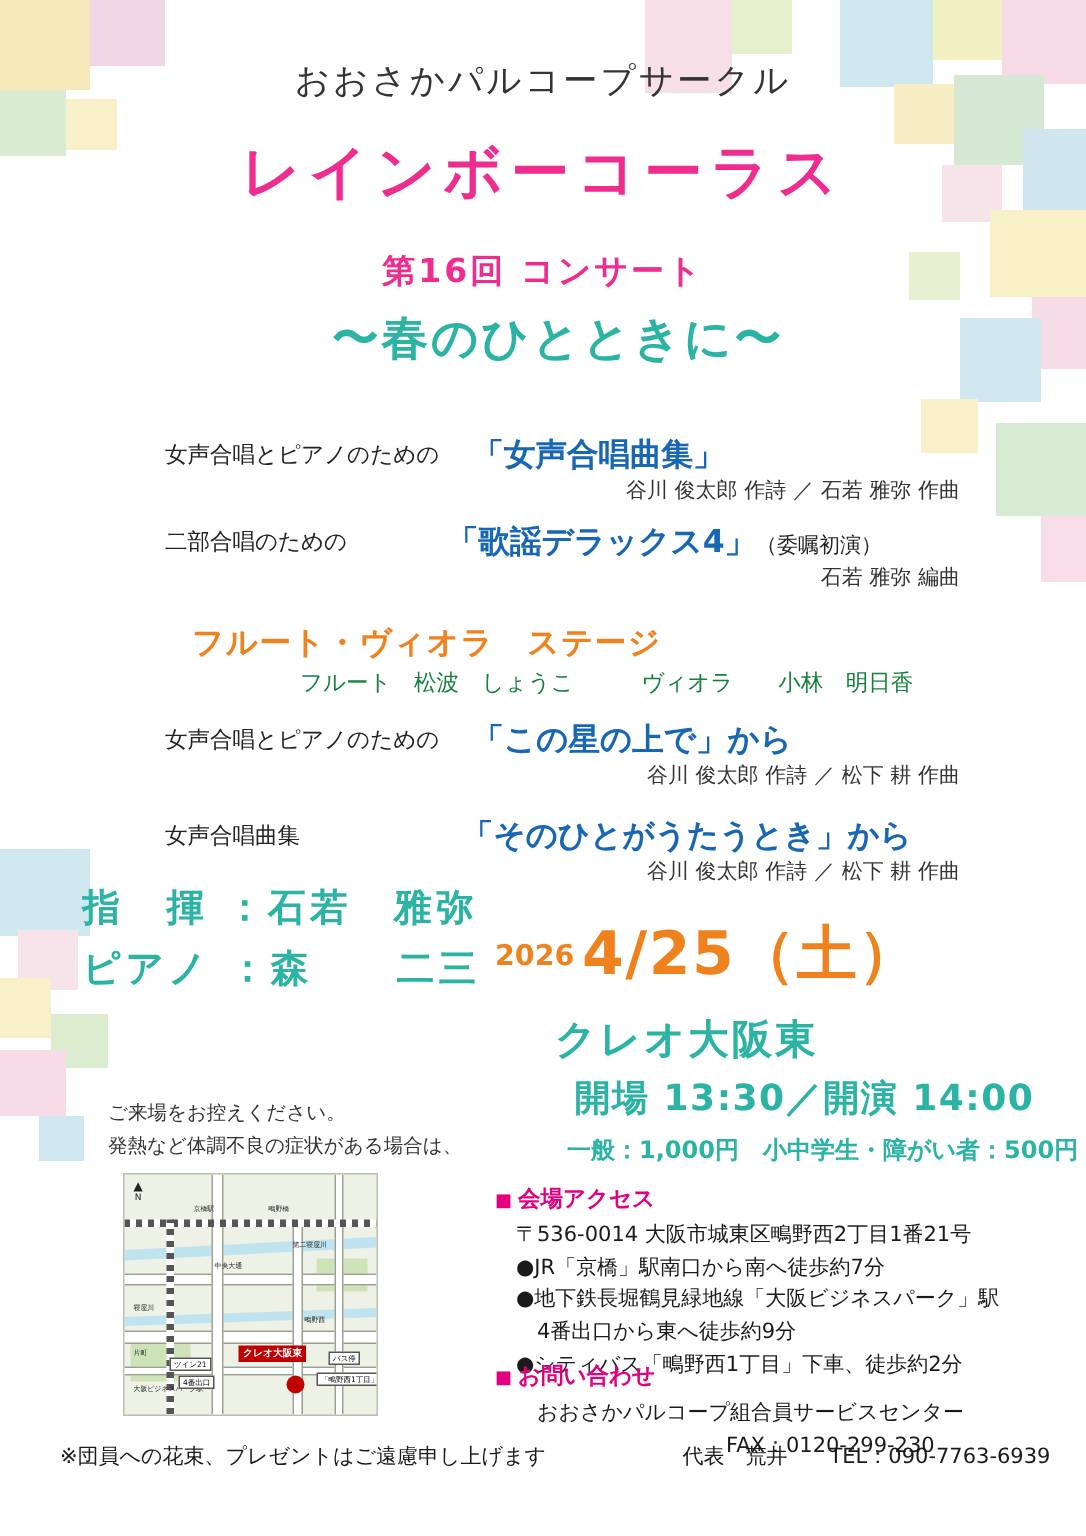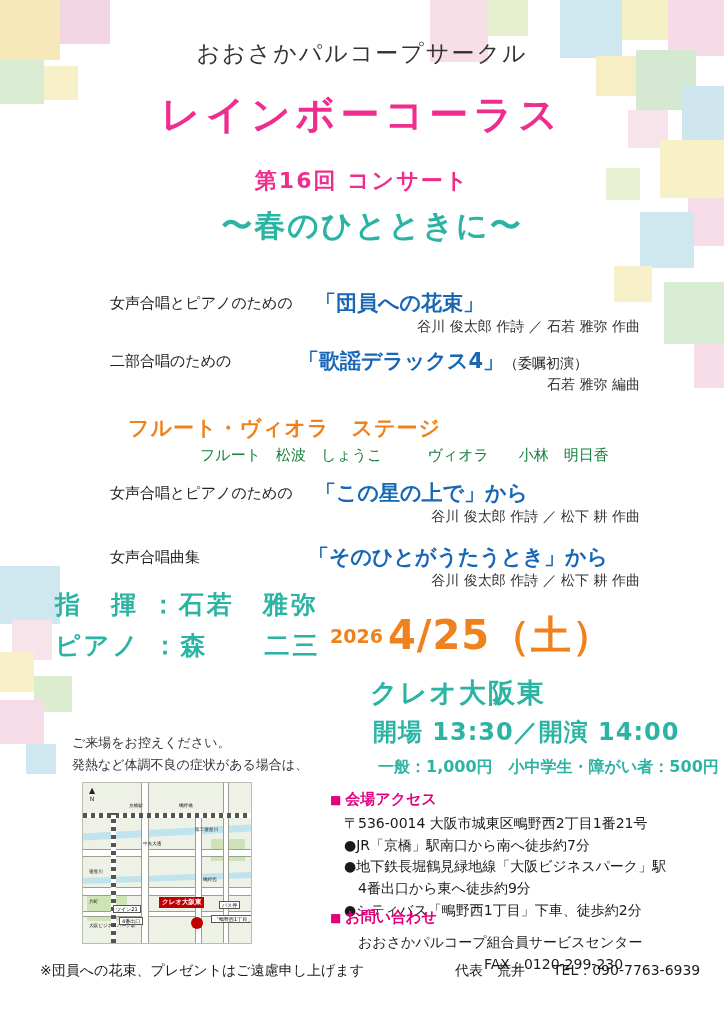--- a/index.html
+++ b/index.html
@@ -174,21 +174,21 @@
     left: 370px;
     top: 675px;
     font-size: 27px;
     font-weight: bold;
     color: #2bb3a3;
     letter-spacing: 2px;
     font-family: "DejaVu Sans", sans-serif;
   }
   .times {
     position: absolute;
-    left: 373px;
+    left: 383px;
     top: 716px;
     font-size: 24px;
     font-weight: bold;
     color: #2bb3a3;
     letter-spacing: 1px;
     font-family: "DejaVu Sans", sans-serif;
   }
   .prices {
     position: absolute;
     left: 378px;
@@ -385,21 +385,21 @@
   <div class="circle-name">おおさかパルコープサークル</div>
   <div class="main-title">レインボーコーラス</div>
   <div class="concert-no">第16回 コンサート</div>
   <div class="subtitle">〜春のひとときに〜</div>
 
   <div id="program">
 
     <div class="prog-row">
       <span class="prog-lead">女声合唱とピアノのための</span>
       <span class="prog-piece" style="left:205px;">
-        <span>「団員への花束」</span><span class="note"></span>
+        <span>「女声合唱曲集」</span><span class="note"></span>
       </span>
     </div>
     <div class="prog-credit">谷川 俊太郎 作詩 ／ 石若 雅弥 作曲</div>
 
     <div class="spacer-8"></div>
 
     <div class="prog-row">
       <span class="prog-lead">二部合唱のための</span>
       <span class="prog-piece" style="left:188px;">
         <span>「歌謡デラックス4」</span><span class="note">（委嘱初演）</span>

